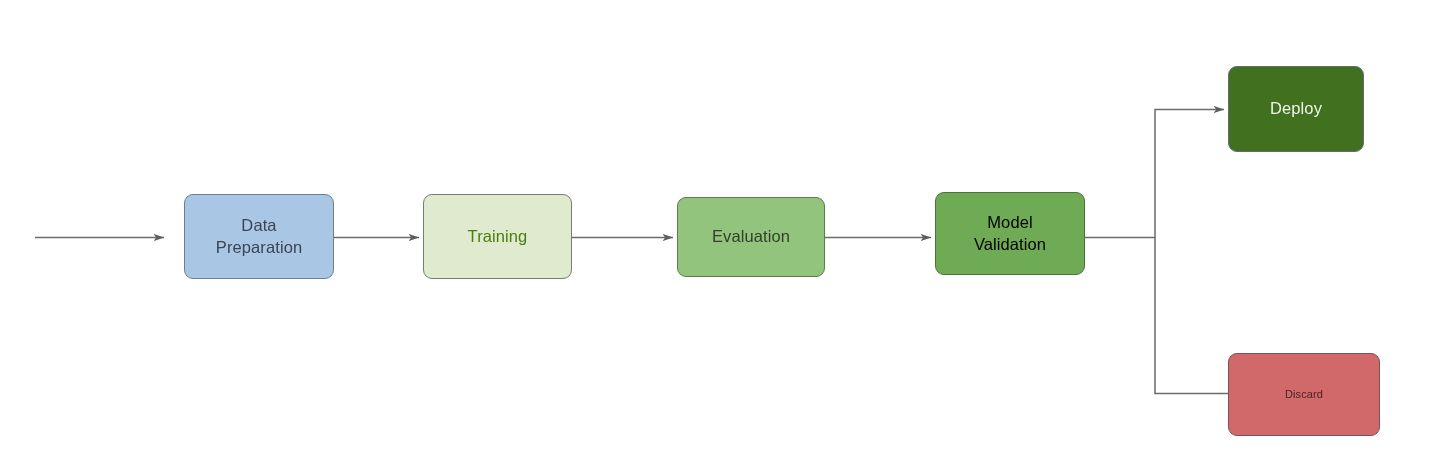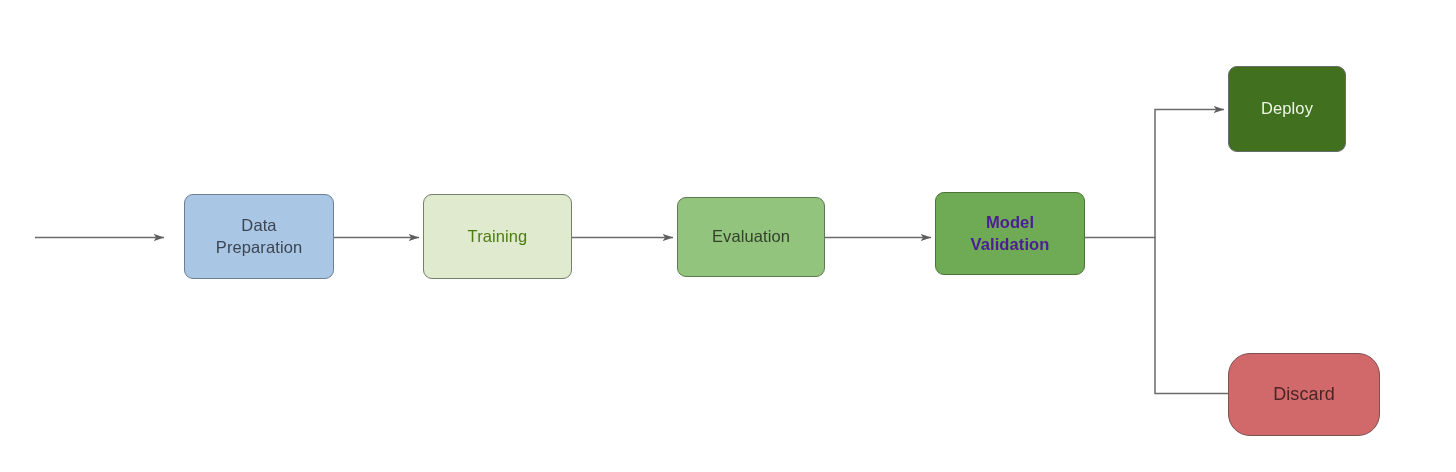--- a/index.html
+++ b/index.html
@@ -63,38 +63,36 @@
     left: 677px; top: 197px; width: 148px; height: 80px;
     background: #93c47d;
     border-color: #5e7a4f;
     color: #32402a;
     font-size: 16.5px;
   }
   #node-model-validation {
     left: 935px; top: 192px; width: 150px; height: 83px;
     background: #6faa55;
     border-color: #4d7339;
-    color: #4c1d95;
+    color: #000000;
     font-size: 16.5px;
-    font-weight: bold;
   }
   #node-deploy {
-    left: 1228px; top: 66px; width: 118px; height: 86px;
+    left: 1228px; top: 66px; width: 136px; height: 86px;
     background: #41711f;
     border-color: #6b6b6b;
     color: #eef5e9;
     font-size: 16.5px;
   }
   #node-discard {
     left: 1228px; top: 353px; width: 152px; height: 83px;
     background: #d1686a;
     border-color: #7d5253;
     color: #4a2526;
-    font-size: 18px;
-    border-radius: 22px;
+    font-size: 11px;
   }
 </style>
 </head>
 <body>
 
 <div id="canvas">
 
   <svg id="edge-layer" viewBox="0 0 1456 472" width="1456" height="472" aria-hidden="true">
     <defs>
       <marker id="arrowhead" markerWidth="11" markerHeight="8" refX="10.4" refY="4" orient="auto" markerUnits="userSpaceOnUse">

